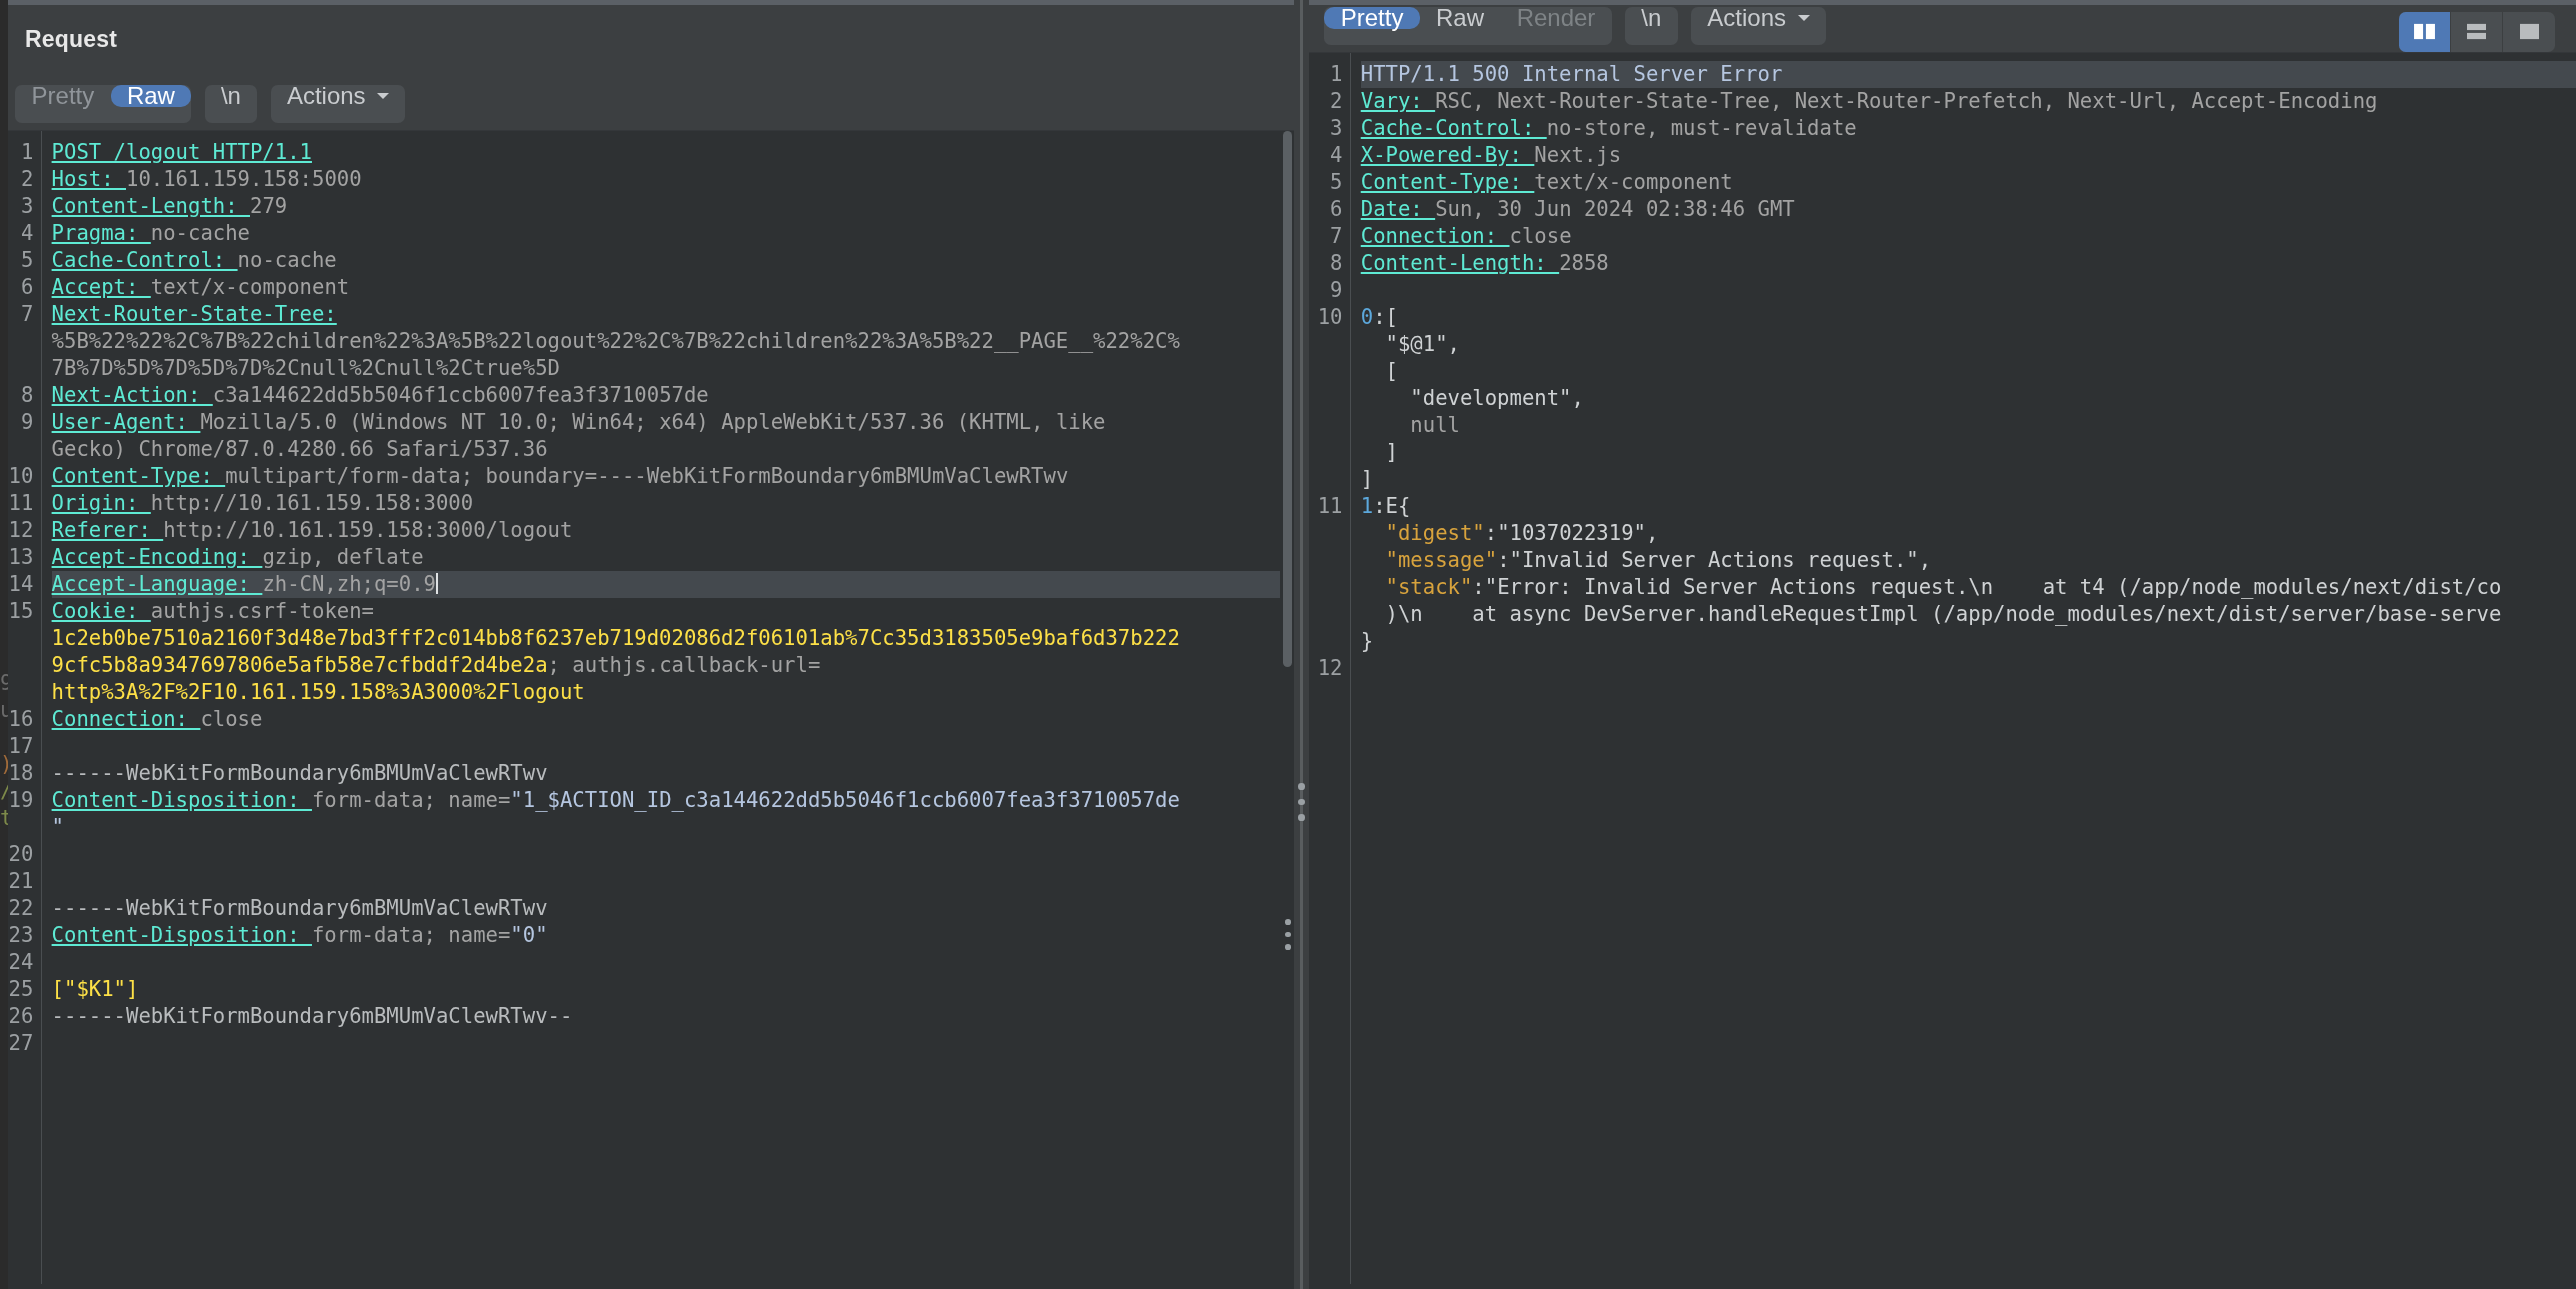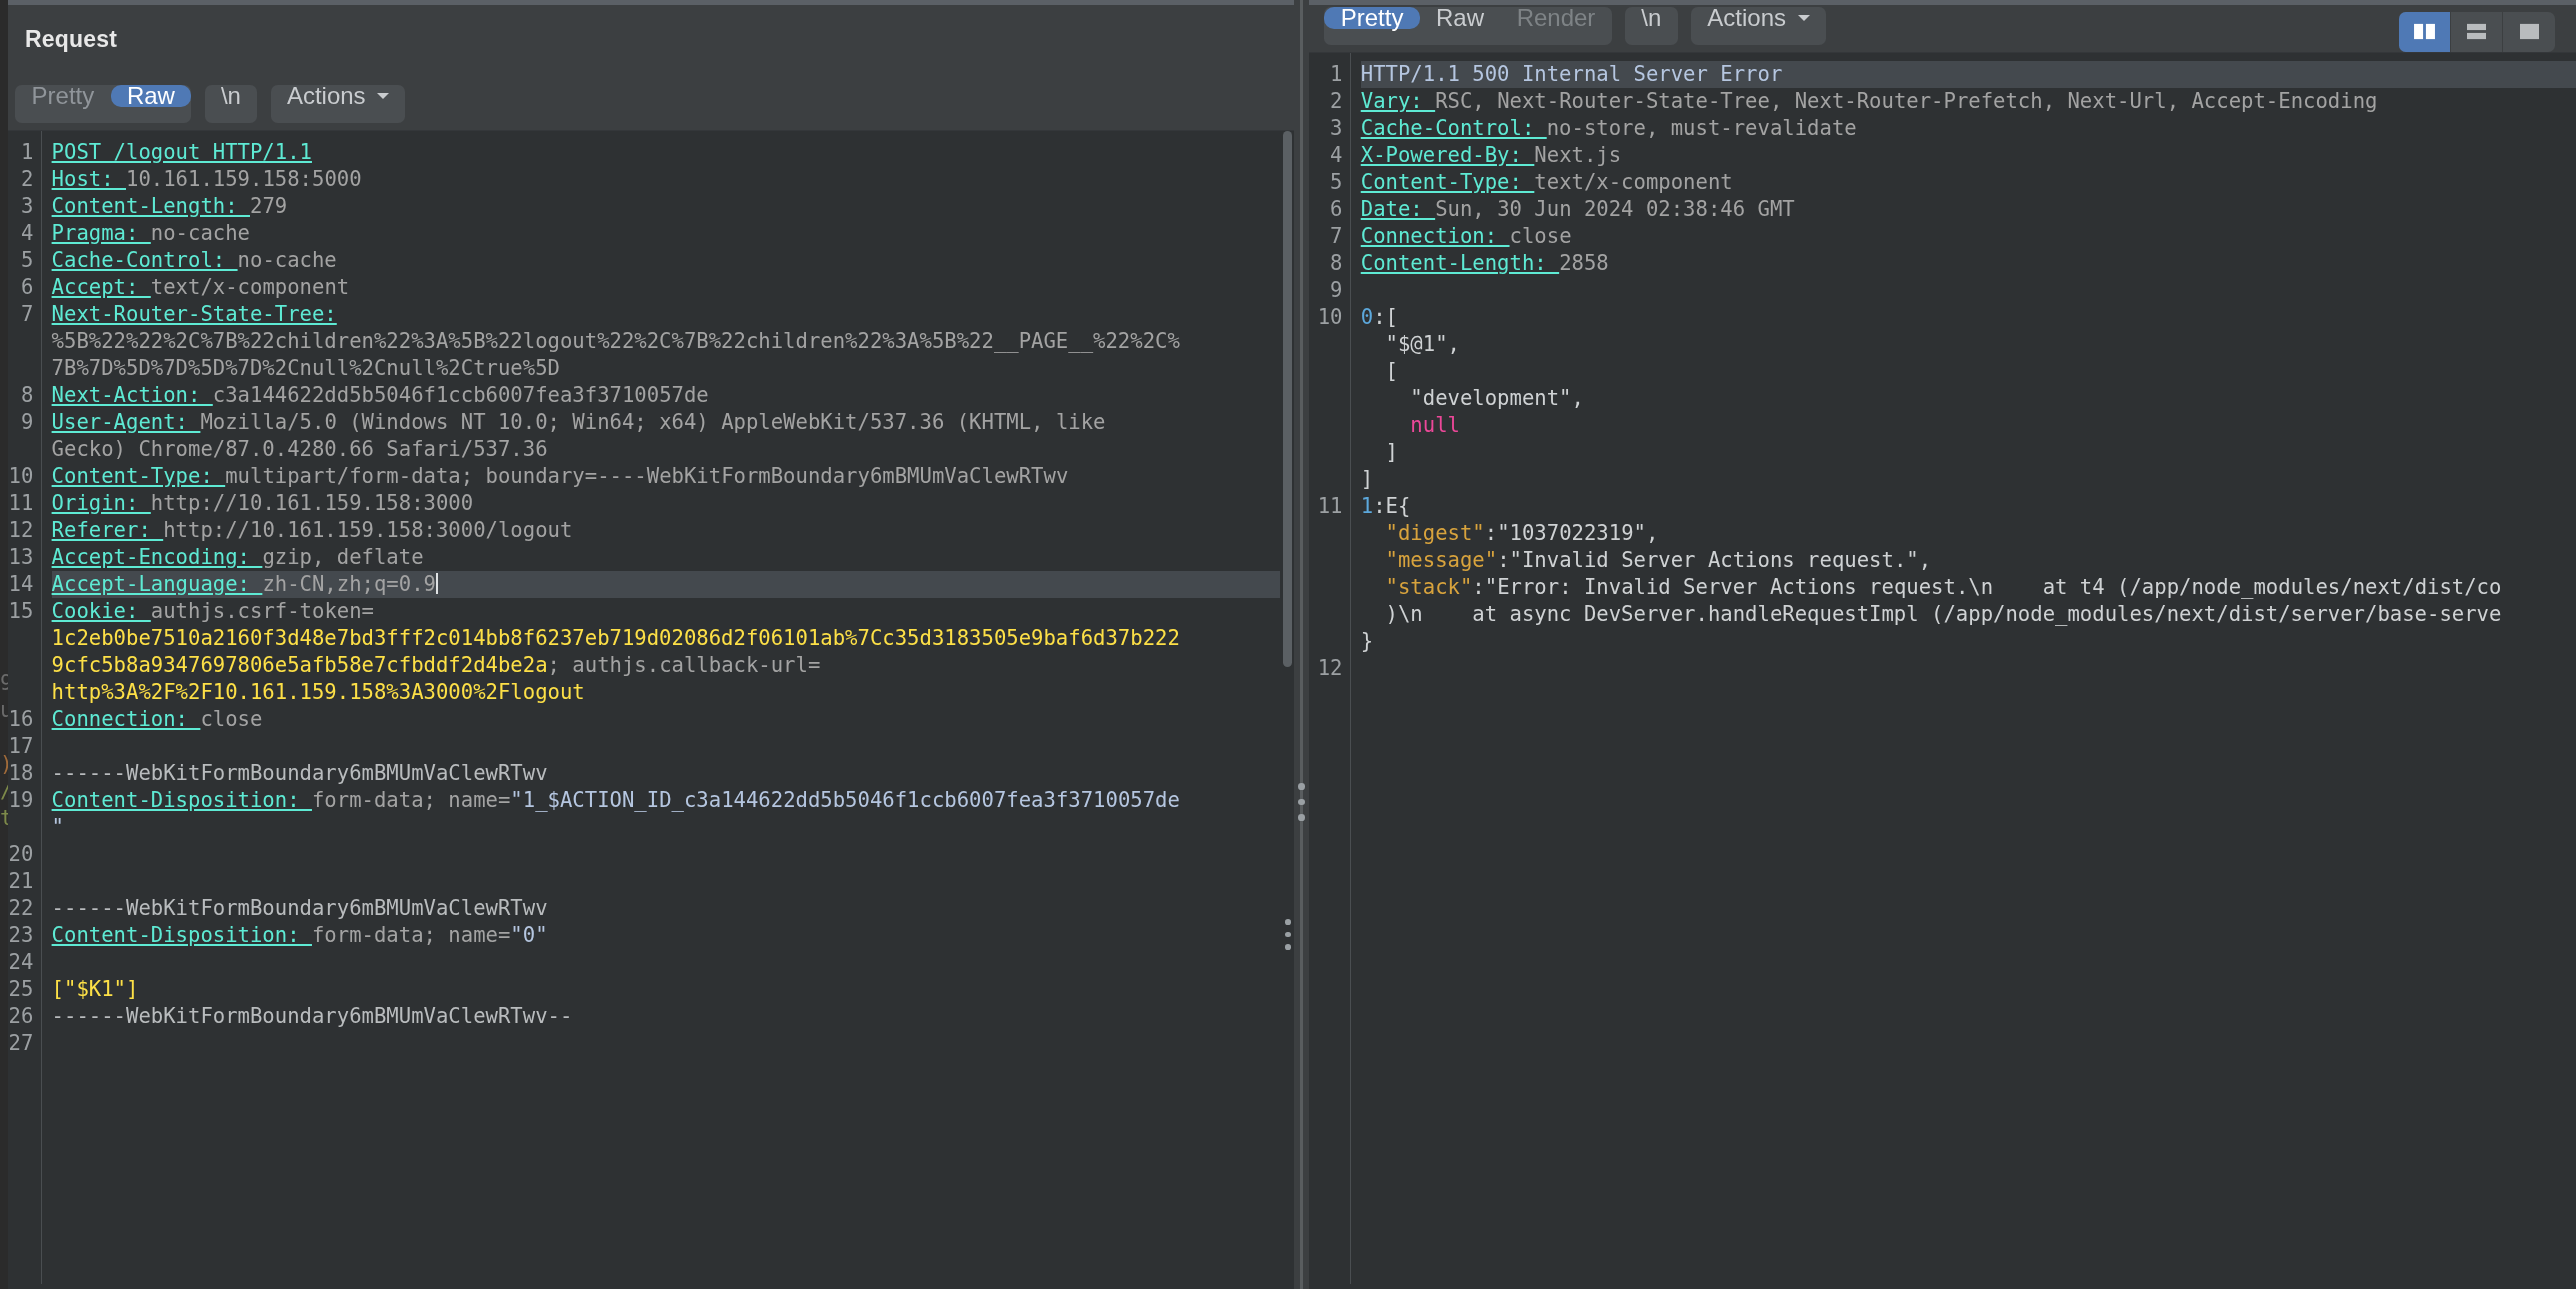--- a/index.html
+++ b/index.html
@@ -183,21 +183,21 @@
   .gutter div { color: #9ca0a3; height: 27px; }
   .code .ln { height: 27px; color: #cfd2d4; }
   .code .ln.hl { background: #44494e; }
 
   
   .hk   { color: #5eead4; text-decoration: underline; }            
   .hv   { color: #a3a3a3; }            
   .str  { color: #b5c6e0; margin-top: 18px; }            
   .grn  { color: #fde047; }            
   .yel  { color: #d8a33d; }            
-  .org  { color: #ec4899; }            
+  .org  { color: #a3a3a3; }            
   .cyn  { color: #5ca8dc; }            
   .plain{ color: #cfd2d4; }
   .dim  { color: #b9bcbe; }
 
   .caret {
     display: inline-block;
     width: 1.9px; height: 21px;
     background: #dfe2e4;
     vertical-align: -3.8px;
     margin-left: 0px;

